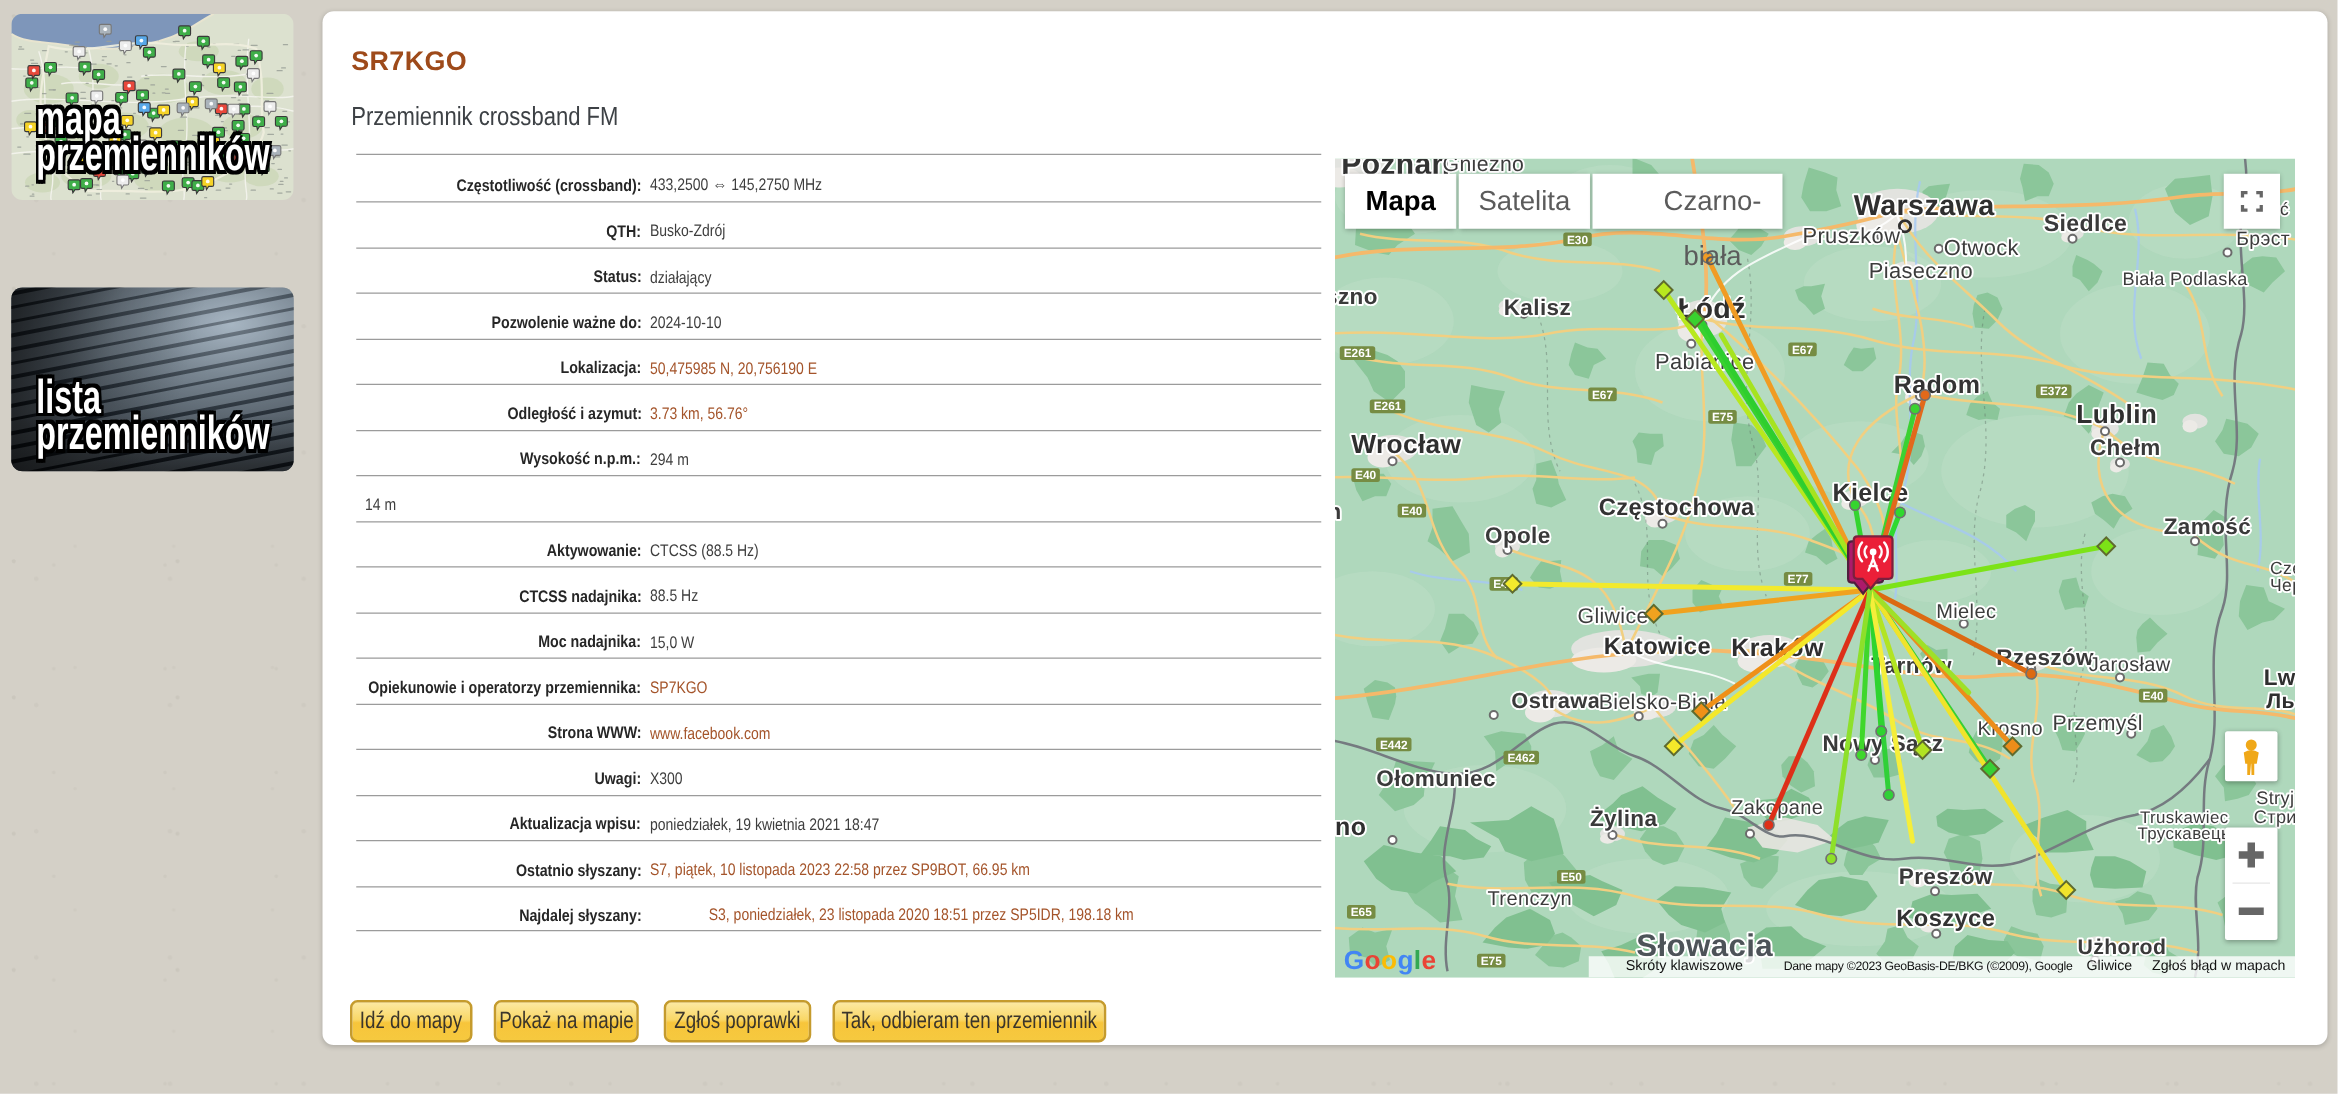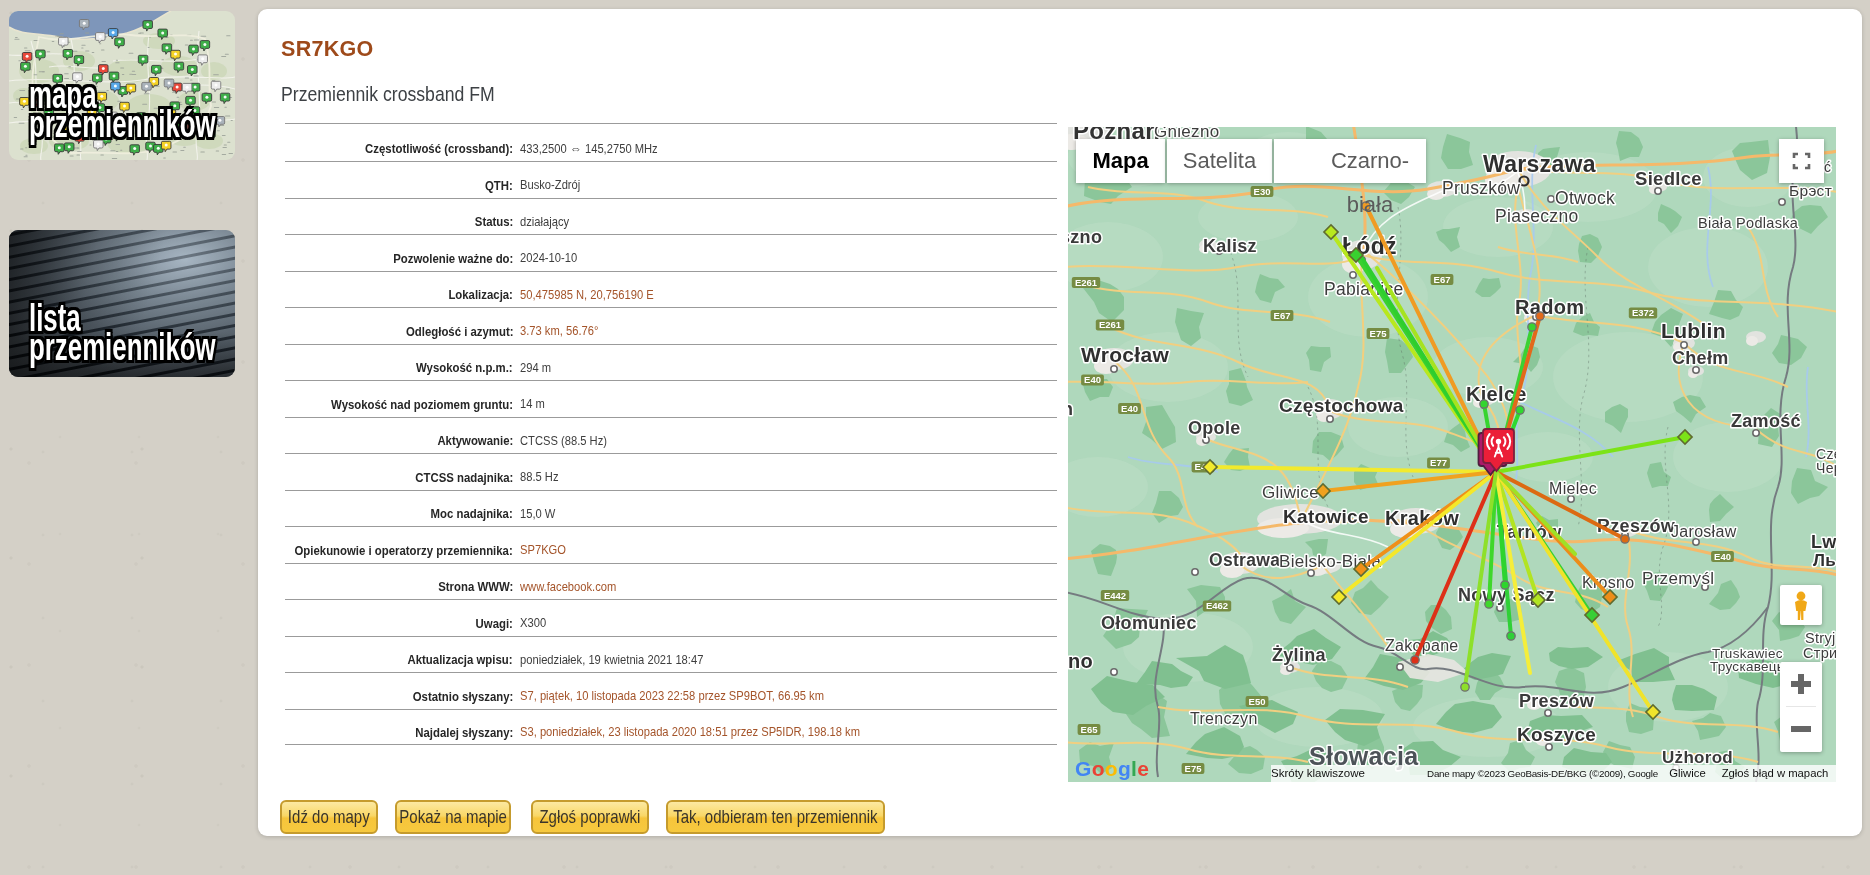--- a/index.html
+++ b/index.html
@@ -23,21 +23,21 @@
      transform:scaleX(0.68); transform-origin:0 0; white-space:nowrap;
      text-shadow: -3px -3px 0 #000, 3px -3px 0 #000, -3px 3px 0 #000, 3px 3px 0 #000, -3px 0 0 #000, 3px 0 0 #000, 0 -3px 0 #000, 0 3px 0 #000, -2px -2px 0 #000, 2px 2px 0 #000; }
   #tile1 .tlabel { top:70px; }
   #tile2 .tlabel { top:74px; }
   #card { position:absolute; left:258px; top:9px; width:1604px; height:827px; background:#fff; border-radius:9px;
      box-shadow:0 1px 4px rgba(0,0,0,0.18); }
   #card h1 { position:absolute; left:23px; top:29px; font-size:21.5px; line-height:22px; color:#9e4a1a; letter-spacing:0.3px; }
   #card .sub { position:absolute; left:23px; top:74px; font-size:21px; line-height:22px; color:#3d4145; transform:scaleX(0.84); transform-origin:0 50%; white-space:nowrap; }
   #tbl { position:absolute; left:27px; top:114px; width:772px;text-align:right; }
   .row { height:36.5px; border-top:1px solid #9b9b9b; display:flex; align-items:center; font-size:13.4px; }
-  .row:last-child { border-bottom:1px solid #9b9b9b; }
+  .row:last-child { border-bottom:1px solid #9b9b9b;gap:47px; }
   .row:first-child { height:38.2px; }
   .row .l { width:228px; position:relative; height:100%; font-weight:bold; color:#262626; flex:none; }
   .row .l i { font-style:normal; position:absolute; right:0; top:50%; white-space:nowrap; transform:translateY(calc(-50% + 5px)) scaleX(0.85); transform-origin:100% 50%; }
   .row .v { margin-left:7px; color:#3e3e3e; white-space:nowrap; transform:translateY(5px) scaleX(0.835); transform-origin:0 50%; }
   .row .v.lnk { color:#a4542a; }
   #btns { position:absolute; left:22px; top:791px; height:34px; white-space:nowrap; font-size:0; }
   .btn { display:inline-flex; align-items:center; justify-content:center; height:34px; vertical-align:top;
      font-size:19px; color:#3a352b; background:linear-gradient(#fce9a2 0%,#f9d766 46%,#f7c53b 54%,#f6c93f 100%); border:2px solid #c59b2d; border-radius:6px; }
   .btn i { font-style:normal; display:inline-block; transform:scaleX(0.79); white-space:nowrap; }
   #bt1 { width:98px; margin-right:17px; } #bt2 { width:116px; margin-right:20px; } #bt3 { width:118px; margin-right:17px; } #bt4 { width:219px; }
@@ -658,23 +658,20 @@
         </span>
         <span class="v lnk">3.73 km, 56.76°</span>
       </div>
       <div class="row">
         <span class="l">
           <i>Wysokość n.p.m.:</i>
         </span>
         <span class="v">294 m</span>
       </div>
       <div class="row">
-        <span class="l">
-          <i>Wysokość nad poziomem gruntu:</i>
-        </span>
         <span class="v">14 m</span>
       </div>
       <div class="row">
         <span class="l">
           <i>Aktywowanie:</i>
         </span>
         <span class="v">CTCSS (88.5 Hz)</span>
       </div>
       <div class="row">
         <span class="l">
@@ -1144,21 +1141,21 @@
         <svg width="42" height="90" viewBox="0 0 42 90">
           <g stroke="#666" stroke-width="6" fill="none">
             <path d="M21 12 v20 M11 22 h20"></path>
             <path d="M11 67 h20"></path>
           </g>
           <path d="M6 44.5 h30" stroke="#e6e6e6" stroke-width="1"></path>
         </svg>
       </div>
       <div id="glogo"><span style="color:#4285F4">G</span><span style="color:#EA4335">o</span><span style="color:#FBBC05">o</span><span style="color:#4285F4">g</span><span style="color:#34A853">l</span><span style="color:#EA4335">e</span></div>
       <div id="mattr">
-        <span style="width:153px;text-align:left;font-size:11.5px;">Skróty klawiszowe</span>
+        <span style="width:153px;text-align:center;font-size:11.5px;">Skróty klawiszowe</span>
         <span style="width:237px;text-align:center;font-size:9.8px;letter-spacing:-0.25px;overflow:hidden;">Dane mapy ©2023 GeoBasis-DE/BKG (©2009), Google</span>
         <span style="width:53px;text-align:center;font-size:11.3px;">Gliwice</span>
         <span style="width:122px;text-align:center;font-size:11.3px;">Zgłoś błąd w mapach</span>
       </div>
     </div>
     <div id="btns">
       <span class="btn" id="bt1">
         <i>Idź do mapy</i>
       </span>
       <span class="btn" id="bt2">

